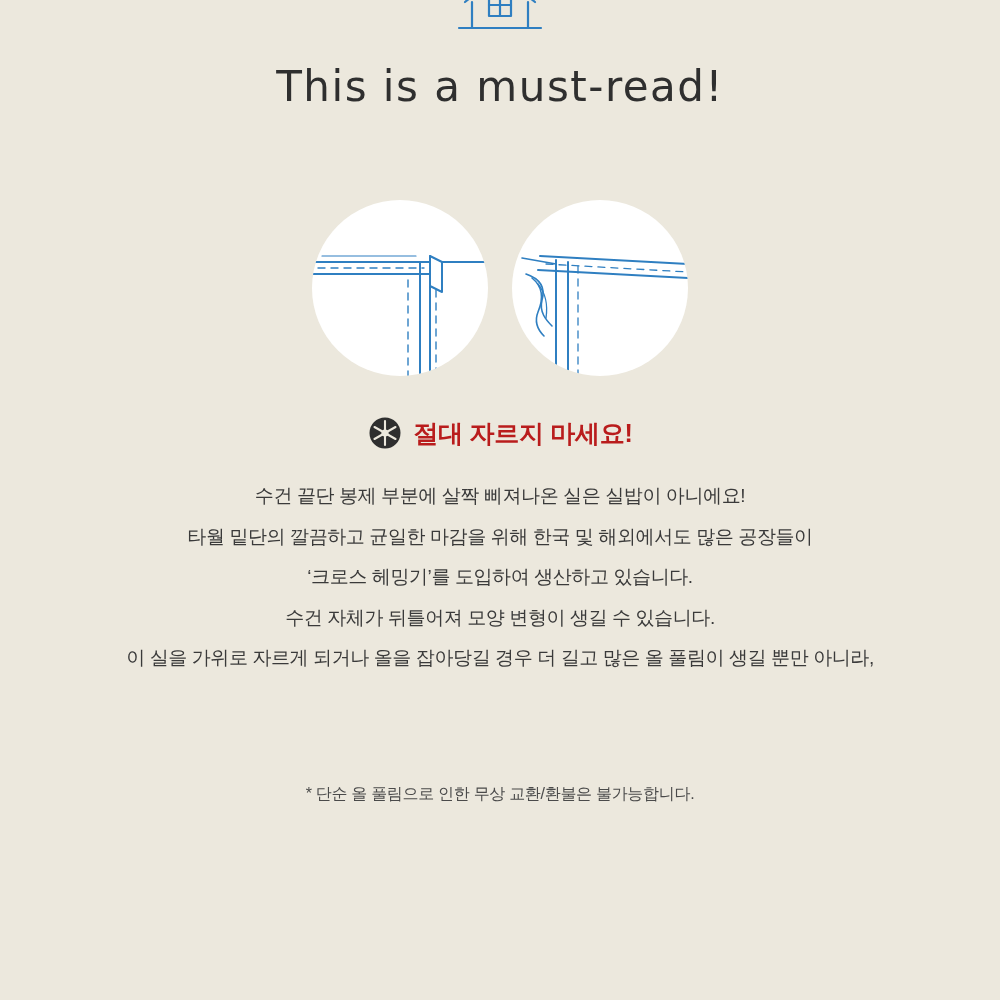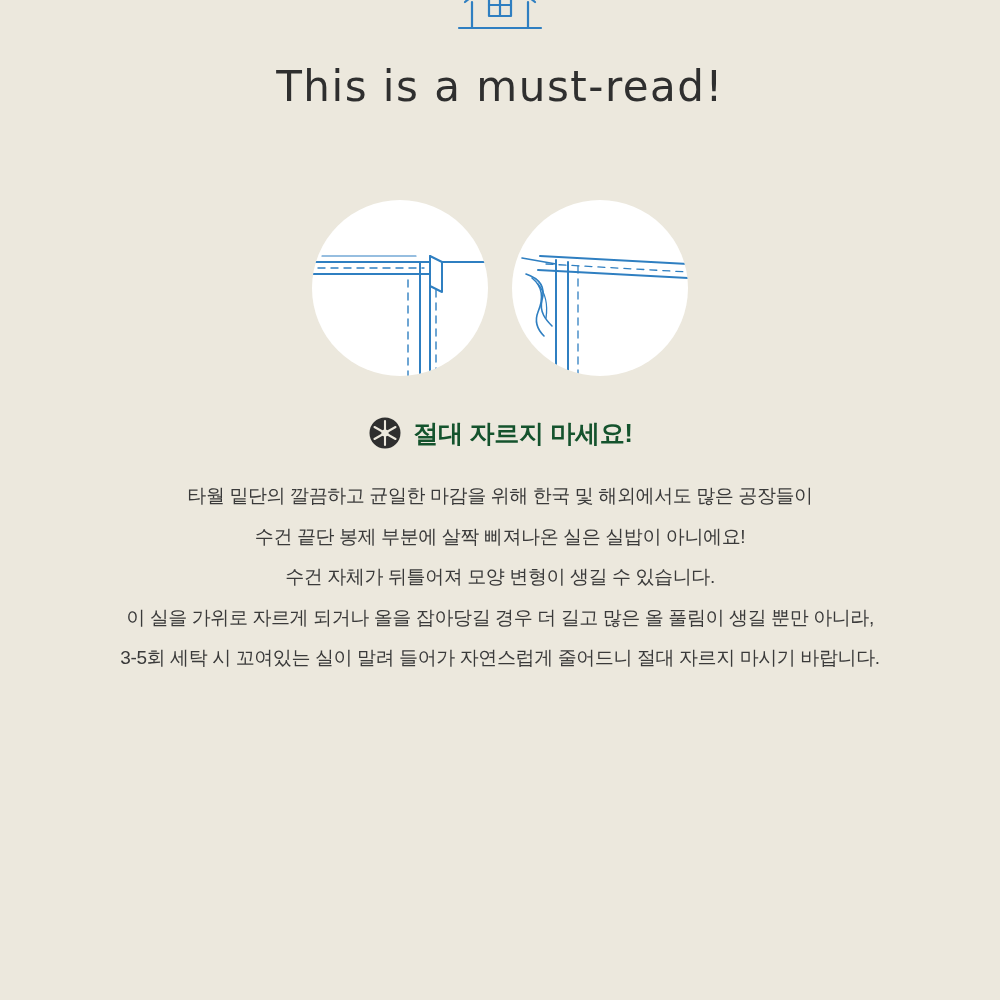--- a/index.html
+++ b/index.html
@@ -80,21 +80,21 @@
     gap: 12px;
   }
   .no-cut-icon {
     width: 34px;
     height: 34px;
     flex: 0 0 auto;
   }
   .warning-text {
     font-size: 25px;
     font-weight: bold;
-    color: #14532d;
+    color: #b91c1c;
     letter-spacing: -0.3px;
   }
 
   
   .body-copy {
     position: absolute;
     top: 482px;
     left: 0;
     width: 1000px;
     text-align: center;
@@ -185,21 +185,22 @@
           <line x1="6.5" y1="11" x2="27.5" y2="23"></line>
           <line x1="6.5" y1="23" x2="27.5" y2="11"></line>
         </g>
         <circle cx="17" cy="17" r="3.6" fill="#ece8dd"></circle>
       </svg>
     </span>
     <span class="warning-text">절대 자르지 마세요!</span>
   </div>
 
   <div class="body-copy">
+    <p>수건 끝단 봉제 부분에 살짝 삐져나온 실은 실밥이 아니에요!</p>
     <p>타월 밑단의 깔끔하고 균일한 마감을 위해 한국 및 해외에서도 많은 공장들이</p>
-    <p>수건 끝단 봉제 부분에 살짝 삐져나온 실은 실밥이 아니에요!</p>
+    <p>‘크로스 헤밍기’를 도입하여 생산하고 있습니다.</p>
     <p>수건 자체가 뒤틀어져 모양 변형이 생길 수 있습니다.</p>
     <p>이 실을 가위로 자르게 되거나 올을 잡아당길 경우 더 길고 많은 올 풀림이 생길 뿐만 아니라,</p>
-    <p>3-5회 세탁 시 꼬여있는 실이 말려 들어가 자연스럽게 줄어드니 절대 자르지 마시기 바랍니다.</p>
-  </div>
-
+  </div>
+
+  <div class="footnote">* 단순 올 풀림으로 인한 무상 교환/환불은 불가능합니다.</div>
 
 </div>
 
 </body></html>

